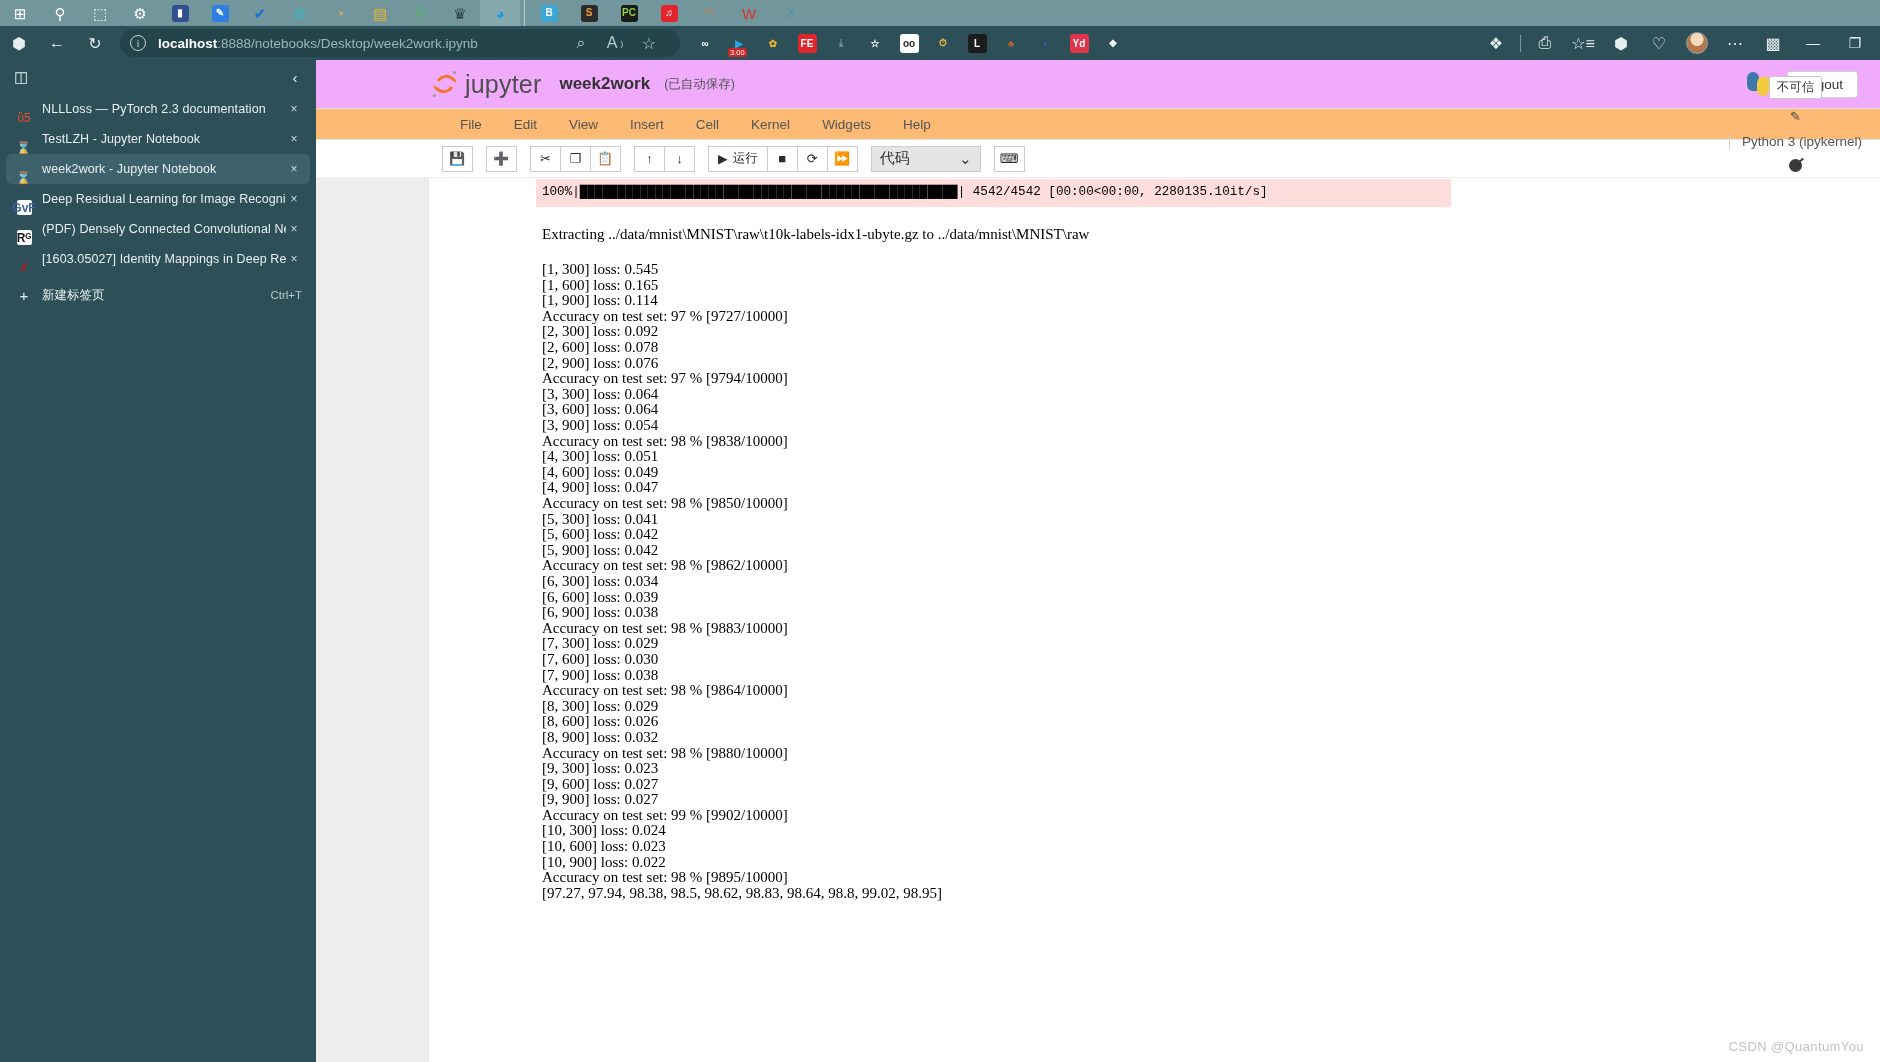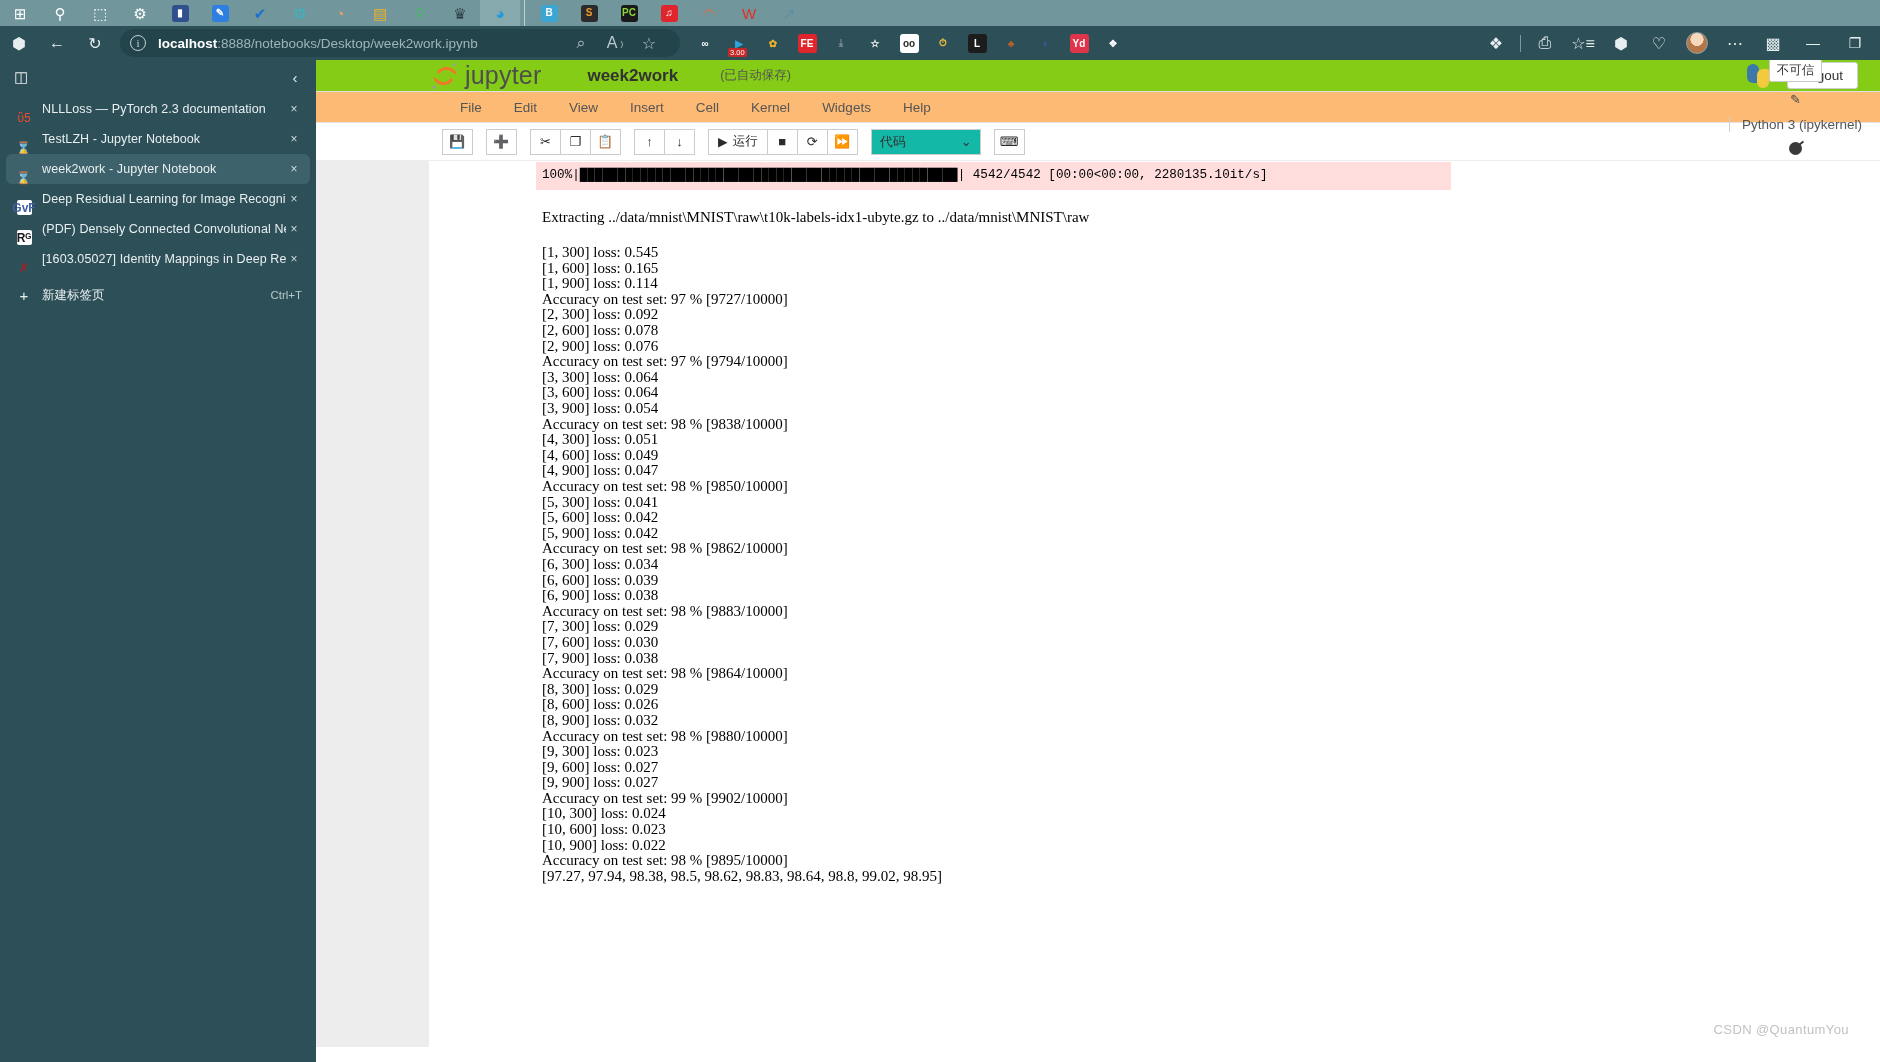--- a/index.html
+++ b/index.html
@@ -104,23 +104,22 @@
   #newtab-row .plus { width: 20px; text-align: center; font-size: 15px; margin-right: 8px; }
   #newtab-row .lbl { font-size: 12.5px; }
   #newtab-row .shortcut { margin-left: auto; font-size: 11.5px; color: #b8c8cc; }
 
   
   #page {
     position: absolute; left: 316px; top: 60px; width: 1564px; height: 1002px;
     background: #ffffff; overflow: hidden;
   }
   #jp-header {
-    height: 32px; background: #84cc16; display: flex; align-items: center;
+    height: 49px; background: #f0abfc; display: flex; align-items: center;
     border-bottom: 1px solid #e0e0e0;
-    gap: 28px;
   }
   #jp-logo-wrap { display: flex; align-items: center; margin-left: 114px; }
   #jp-logo { width: 32px; height: 28px; position: relative; margin-right: 3px; }
   #jp-logo .arc1, #jp-logo .arc2 {
     position: absolute; left: 4px; width: 22px; height: 11px;
     border: 3.4px solid #f37726;
   }
   #jp-logo .arc1 { top: 5px; border-radius: 22px 22px 0 0; border-bottom-color: transparent; border-left-color: transparent; transform: rotate(-14deg);}
   #jp-logo .arc2 { top: 12px; border-radius: 0 0 22px 22px; border-top-color: transparent; border-right-color: transparent; transform: rotate(-14deg);}
   #jp-logo .dot { position: absolute; width: 3.4px; height: 3.4px; border-radius: 50%; background: #9e9e9e; }
@@ -166,22 +165,22 @@
   #tb-inner { display: flex; align-items: center; margin-left: 126px; gap: 0; }
   .tb-grp { display: flex; margin-right: 13px; }
   .tb-btn {
     min-width: 31px; height: 26px; border: 1px solid #cccccc; background: #fff;
     display: flex; align-items: center; justify-content: center;
     font-size: 13px; color: #2b2b2b; margin-left: -1px;
   }
   .tb-grp .tb-btn:first-child { margin-left: 0; }
   .tb-btn.wide { padding: 0 9px; gap: 5px; font-size: 12.5px; }
   #celltype-sel {
-    height: 26px; width: 110px; border: 1px solid #cccccc; background: #14b8a6;
-    font-size: 13px; color: #333; display: flex; align-items: center;
+    height: 26px; width: 110px; border: 1px solid #cccccc; background: #e5e5e5;
+    font-size: 15px; color: #333; display: flex; align-items: center;
     padding: 0 8px; justify-content: space-between; margin-right: 13px;
   }
 
   
   #nb-body { position: relative; height: 886px; background: #ffffff; }
   #nb-gutter {
     position: absolute; left: 0; top: 0; width: 113px; height: 100%;
     background: #ededed;
   }
   #nb-page {
@@ -194,21 +193,21 @@
     font-family: "Liberation Mono", monospace; font-size: 12.6px; line-height: 16.5px;
     color: #000; white-space: pre-wrap; word-break: break-all;
   }
   .out-plain {
     font-family: Liberation Serif, serif; font-size: 15px; line-height: 15.6px;
     color: #000; white-space: pre; padding: 0 6px;
   }
   #out-extract { margin-top: 20px; }
   #out-log { margin-top: 20px; }
   #watermark {
-    position: absolute; right: 31px; bottom: 10px;
+    position: absolute; right: 16px; bottom: 10px;
     font-size: 13px; color: #c2c2c2; letter-spacing: .4px;
   }
 </style>
 </head>
 <body>
 
 <div id="taskbar">
     <div class="task-icon" style="color: rgb(255, 255, 255);">⊞</div>
     <div class="task-icon" style="color: rgb(255, 255, 255);">⚲</div>
     <div class="task-icon" style="color: rgb(255, 255, 255);">⬚</div>

